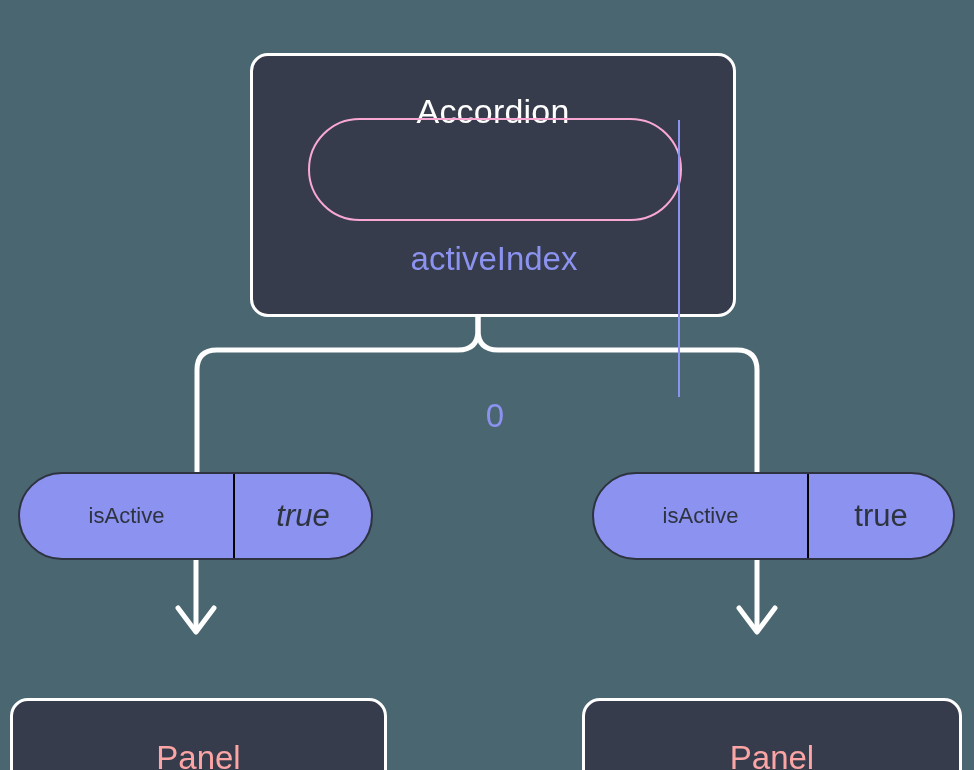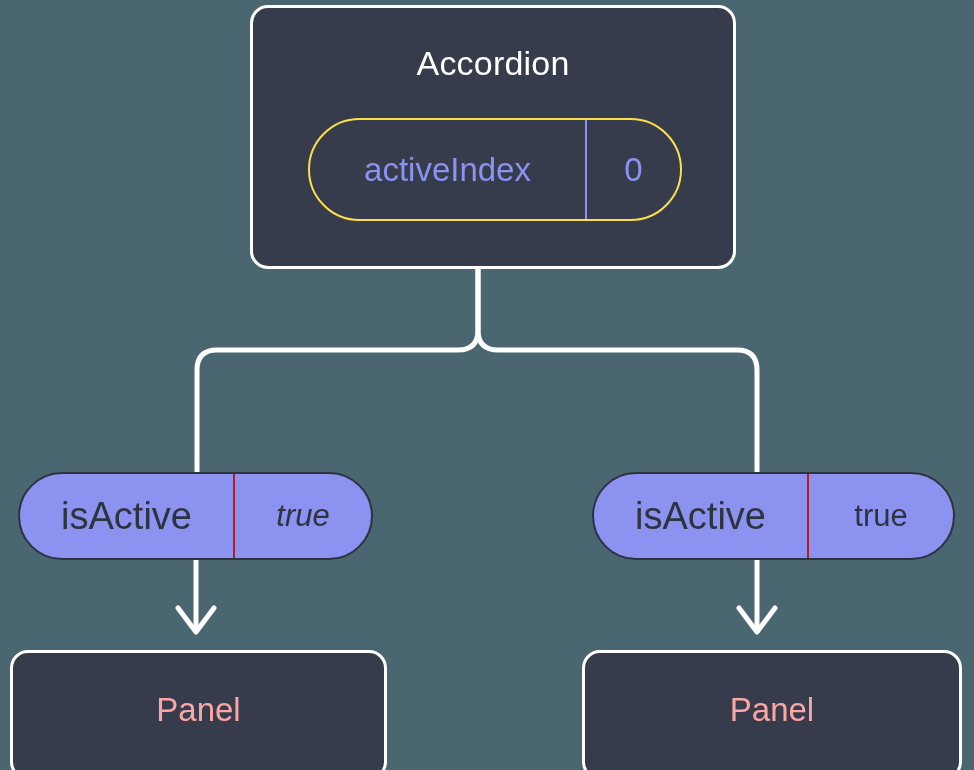--- a/index.html
+++ b/index.html
@@ -33,20 +33,21 @@
   
   .node-box {
     position: absolute;
     background: #363c4c;
     border: 3px solid #ffffff;
     border-radius: 18px;
     box-sizing: border-box;
     display: flex;
     flex-direction: column;
     align-items: center;
+    margin-top: 48px;
   }
 
   #accordion-node {
     left: 250px;
     top: 5px;
     width: 486px;
     height: 264px;
     justify-content: flex-start;
     padding-top: 38px;
   }
@@ -60,26 +61,27 @@
     user-select: none;
   }
 
   
   #activeindex-pill {
     position: absolute;
     left: 308px;
     top: 118px;
     width: 374px;
     height: 103px;
-    border: 2px solid #fde047;
+    border: 2px solid #f9a8d4;
     border-radius: 52px;
     box-sizing: border-box;
     display: flex;
     align-items: stretch;
     background: transparent;
+    flex-direction: column;
   }
   #activeindex-pill .pill-key {
     flex: 0 0 277px;
     display: flex;
     align-items: center;
     justify-content: center;
     color: #8b92ef;
     font-size: 33px;
     border-right: 2px solid #8b92ef;
     box-sizing: border-box;
@@ -103,22 +105,22 @@
     box-sizing: border-box;
     display: flex;
     align-items: stretch;
     overflow: hidden;
   }
   .state-pill .pill-key {
     display: flex;
     align-items: center;
     justify-content: center;
     color: #2e3340;
-    font-size: 38px;
-    border-right: 2px solid #b91c1c;
+    font-size: 22px;
+    border-right: 2px solid #000000;
     box-sizing: border-box;
   }
   .state-pill .pill-val {
     display: flex;
     align-items: center;
     justify-content: center;
     color: #2e3340;
     font-size: 31px;
     box-sizing: border-box;
   }

